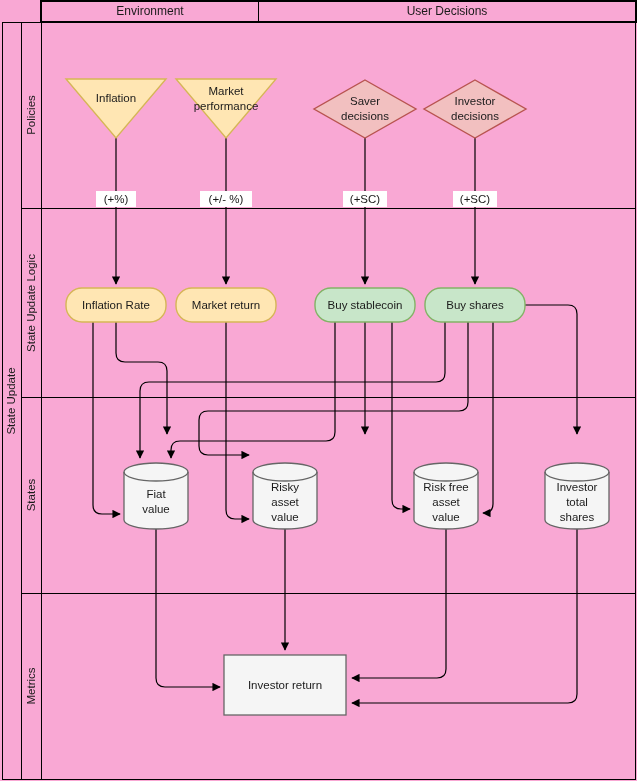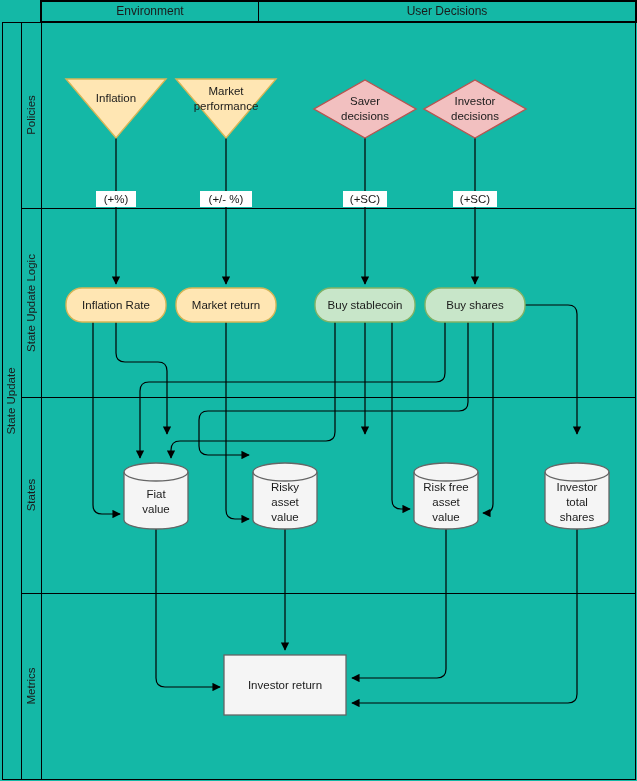--- a/index.html
+++ b/index.html
@@ -7,21 +7,21 @@
     padding: 0;
     background: #ffffff;
   }
   body {
     font-family: "Liberation Sans", sans-serif;
   }
   #canvas {
     position: relative;
     width: 637px;
     height: 781px;
-    background: #14b8a6;
+    background: #f9a8d4;
     overflow: hidden;
   }
   svg.layer {
     position: absolute;
     left: 0;
     top: 0;
     width: 637px;
     height: 781px;
   }
   .lane-line {

